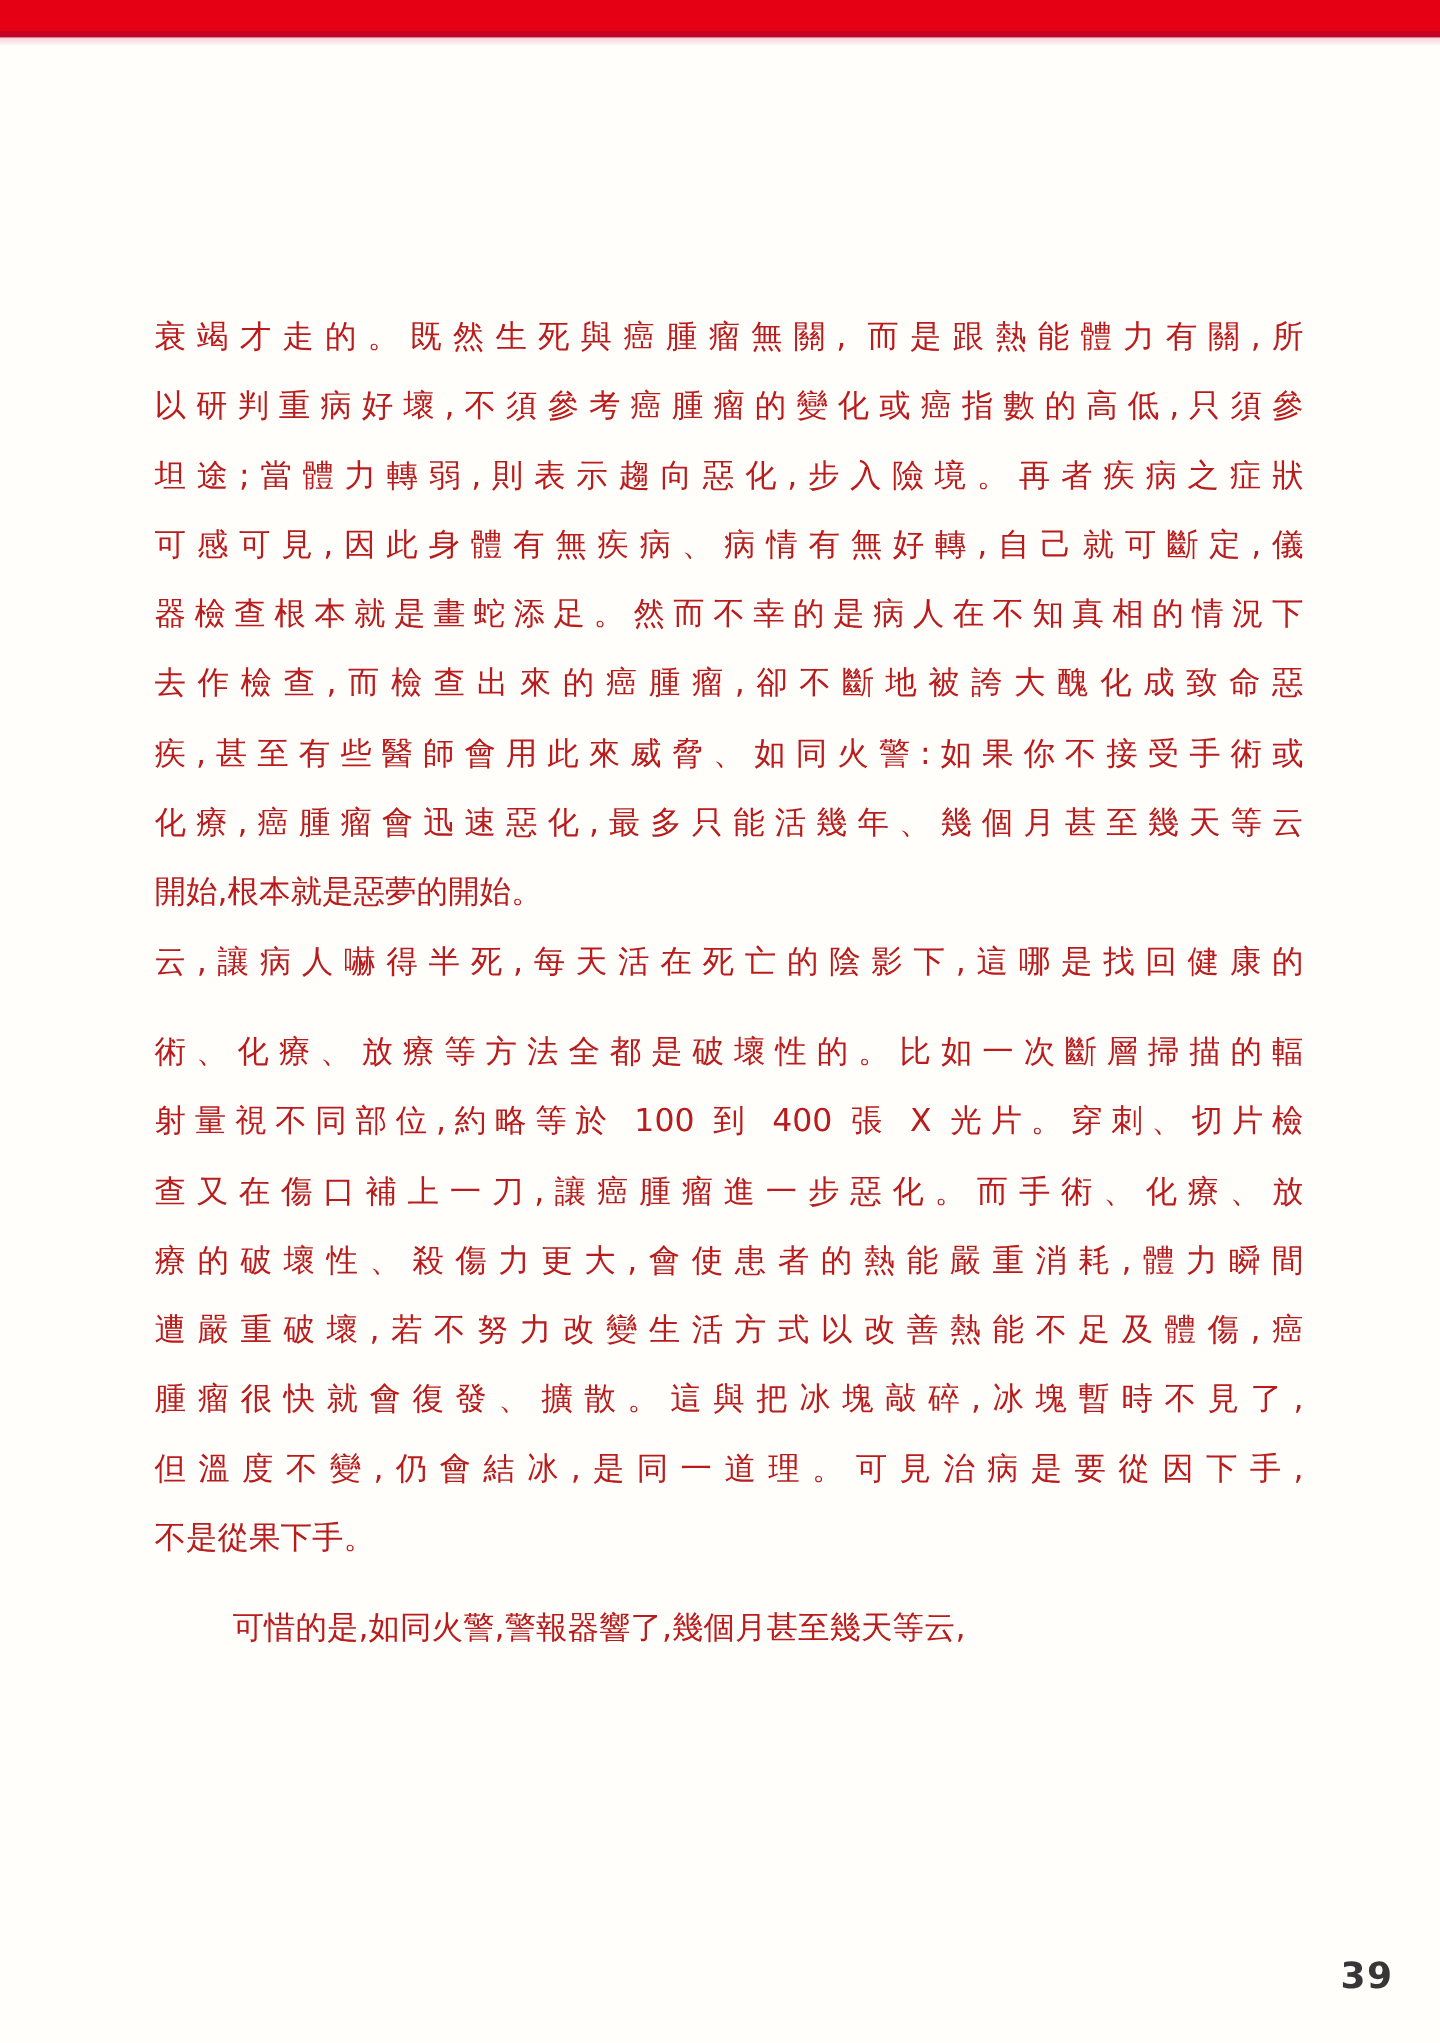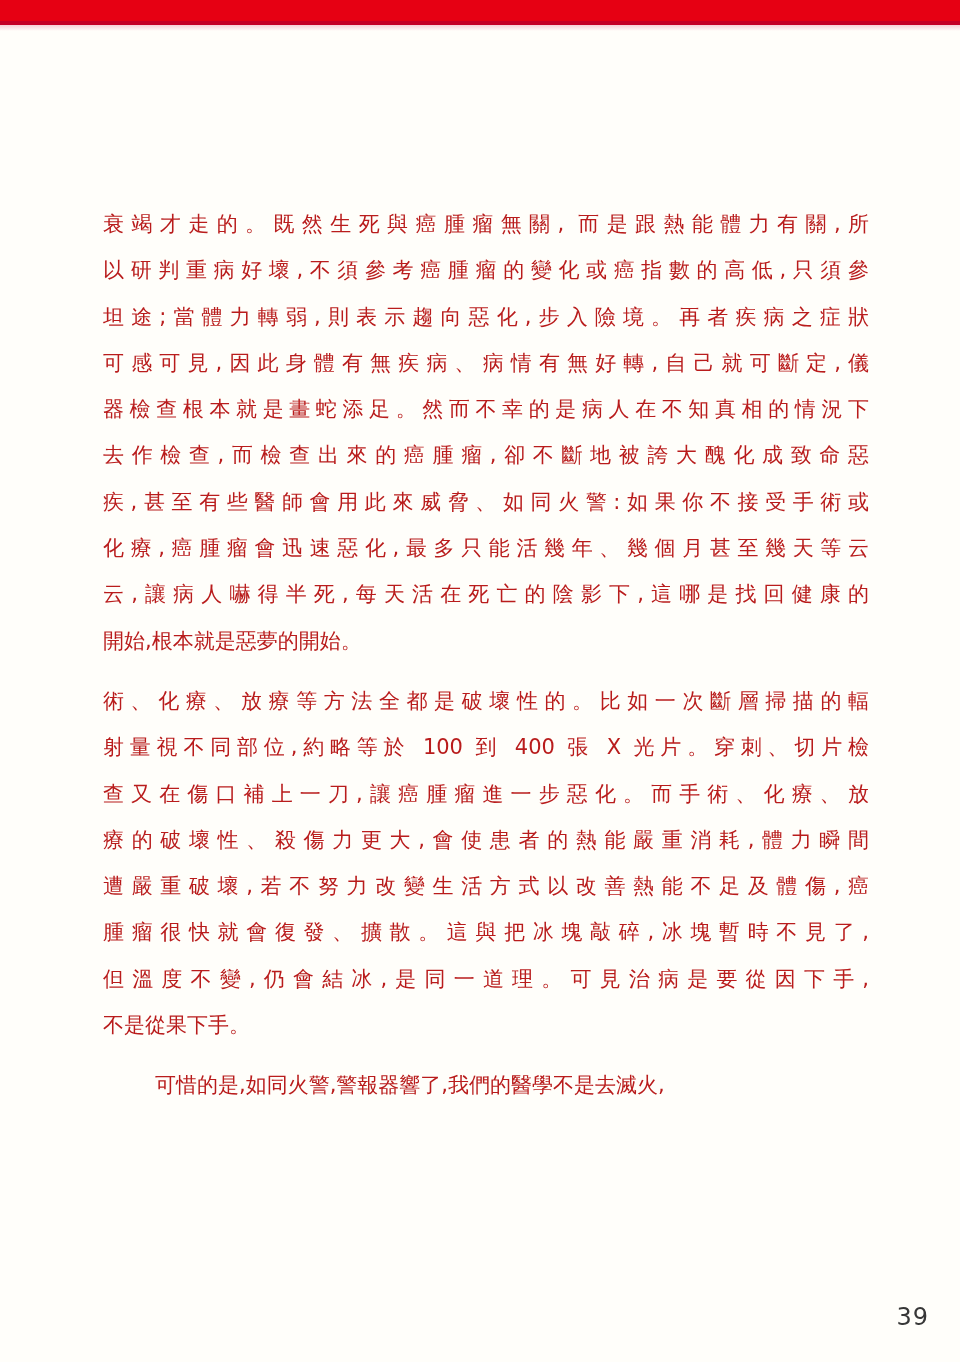--- a/index.html
+++ b/index.html
@@ -55,48 +55,49 @@
   .line.first-indent {
     padding-left: 52px;
   }
   .page-number {
     position: absolute;
     top: 1303px;
     right: 31px;
     font-size: 24px;
     letter-spacing: 1px;
     color: #373737;
+    font-weight: bold;
   }
 </style>
 </head>
 <body style="background: rgb(255, 254, 250);">
 
 <div class="accent-bar" style="background: linear-gradient(rgb(230, 0, 19) 0px, rgb(230, 0, 19) 21px, rgb(196, 0, 38) 21px, rgb(196, 0, 38) 25px);"></div>
 
 <main class="text-block" id="paragraphs">
     <div class="paragraph">
       <div class="line">衰竭才走的。既然生死與癌腫瘤無關, 而是跟熱能體力有關,所</div>
       <div class="line">以研判重病好壞,不須參考癌腫瘤的變化或癌指數的高低,只須參</div>
       <div class="line">坦途;當體力轉弱,則表示趨向惡化,步入險境。再者疾病之症狀</div>
       <div class="line">可感可見,因此身體有無疾病、病情有無好轉,自己就可斷定,儀</div>
       <div class="line">器檢查根本就是畫蛇添足。然而不幸的是病人在不知真相的情況下</div>
       <div class="line">去作檢查,而檢查出來的癌腫瘤,卻不斷地被誇大醜化成致命惡</div>
       <div class="line">疾,甚至有些醫師會用此來威脅、如同火警:如果你不接受手術或</div>
       <div class="line">化療,癌腫瘤會迅速惡化,最多只能活幾年、幾個月甚至幾天等云</div>
+      <div class="line para-end">開始,根本就是惡夢的開始。</div>
       <div class="line">云,讓病人嚇得半死,每天活在死亡的陰影下,這哪是找回健康的</div>
-      <div class="line para-end">開始,根本就是惡夢的開始。</div>
     </div>
     <div class="paragraph">
       <div class="line">術、化療、放療等方法全都是破壞性的。比如一次斷層掃描的輻</div>
       <div class="line">射量視不同部位,約略等於 100 到 400 張 X 光片。穿刺、切片檢</div>
       <div class="line">查又在傷口補上一刀,讓癌腫瘤進一步惡化。而手術、化療、放</div>
       <div class="line">療的破壞性、殺傷力更大,會使患者的熱能嚴重消耗,體力瞬間</div>
       <div class="line">遭嚴重破壞,若不努力改變生活方式以改善熱能不足及體傷,癌</div>
       <div class="line">腫瘤很快就會復發、擴散。這與把冰塊敲碎,冰塊暫時不見了,</div>
       <div class="line">但溫度不變,仍會結冰,是同一道理。可見治病是要從因下手,</div>
       <div class="line para-end">不是從果下手。</div>
     </div>
     <div class="paragraph">
-      <div class="line para-end first-indent">可惜的是,如同火警,警報器響了,我們的醫學不是去滅火,</div>
+      <div class="line para-end first-indent">可惜的是,如同火警,警報器響了,幾個月甚至幾天等云,</div>
     </div>
   </main>
 
 <div class="page-number">39</div>
 
 </body></html>

